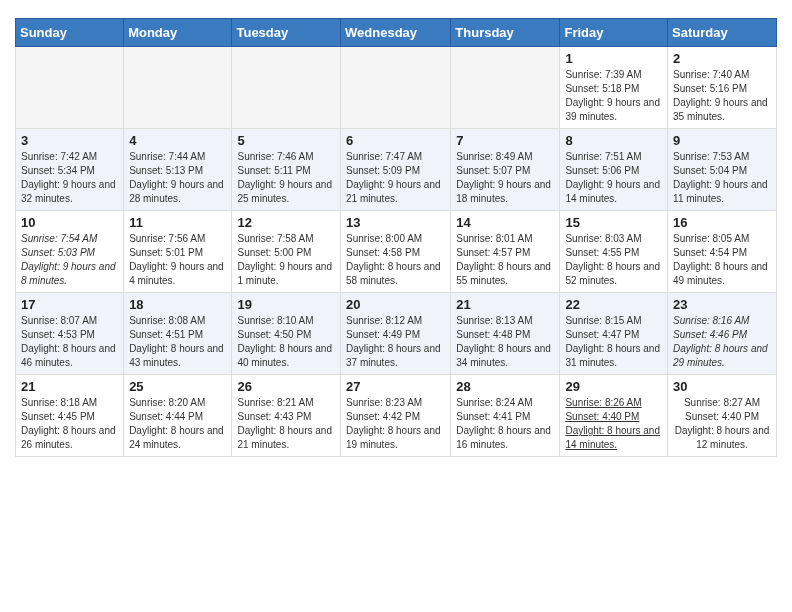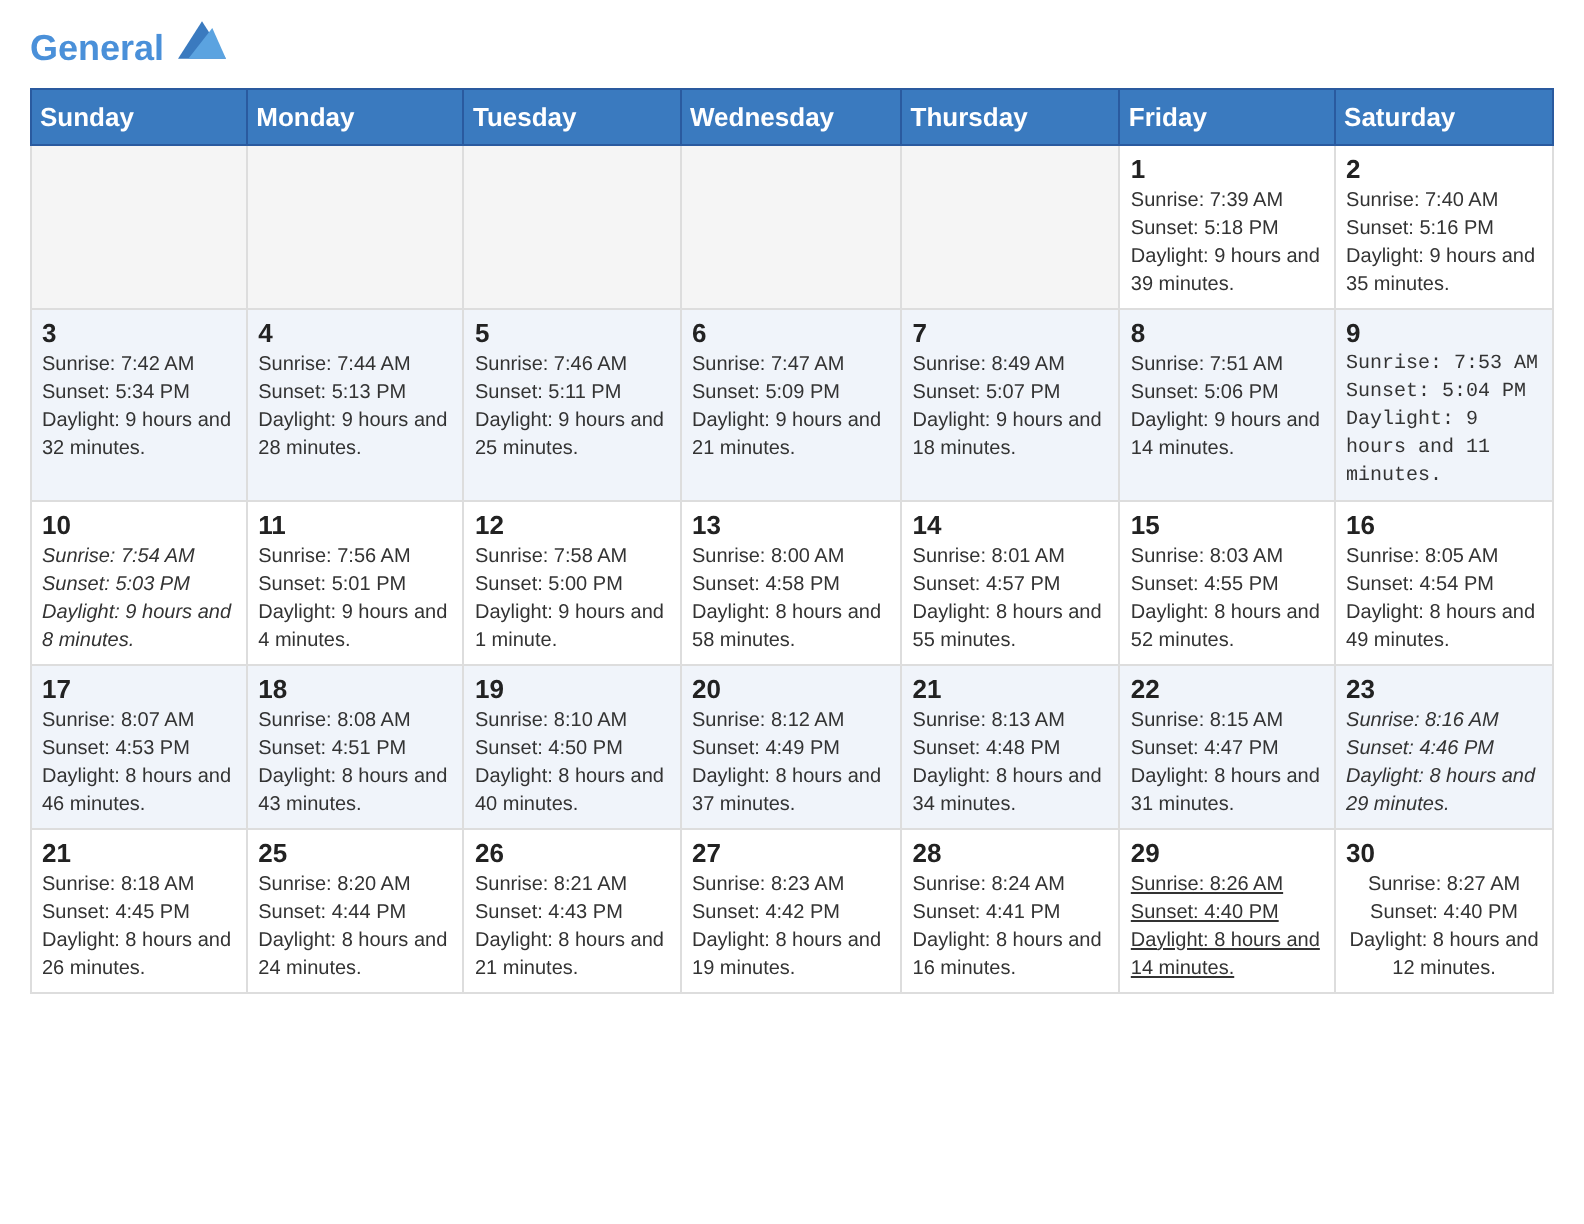--- a/index.html
+++ b/index.html
@@ -40,29 +40,20 @@
     .day-info { font-size: 10px; color: #333; line-height: 1.4; }
     .empty { background: #f5f5f5; }
   </style>
 </head>
 <body>
 
 <div class="page">
   <div class="header">
     <div class="logo">
       <div>
-        <div style="display:flex;align-items:center;">
-          <div class="logo-text">
-            <span>General</span>
-            <svg class="logo-icon" viewBox="0 0 28 22" xmlns="http://www.w3.org/2000/svg">
-              <polygon points="0,22 14,0 28,22" fill="#3a7abf"></polygon>
-              <polygon points="6,22 20,4 28,22" fill="#5ba3e0"></polygon>
-            </svg>
-          </div>
-        </div>
       </div>
     </div>
     <div class="title-block">
       <div class="month-title"></div>
       <div class="subtitle"></div>
     </div>
   </div>
 
   <table>
     <thead>
@@ -128,21 +119,21 @@
 Daylight: 9 hours and 18 minutes.</div>
           </td>
           <td>
             <span class="day-num">8</span>
             <div class="day-info" style="white-space: pre-line;">Sunrise: 7:51 AM
 Sunset: 5:06 PM
 Daylight: 9 hours and 14 minutes.</div>
           </td>
           <td>
             <span class="day-num">9</span>
-            <div class="day-info" style="white-space: pre-line; font-family: Liberation Mono, monospace;">Sunrise: 7:53 AM
+            <div class="day-info" style="white-space: pre-line;">Sunrise: 7:53 AM
 Sunset: 5:04 PM
 Daylight: 9 hours and 11 minutes.</div>
           </td>
         </tr>
         <tr>
           <td>
             <span class="day-num">10</span>
             <div class="day-info" style="white-space: pre-line; font-style: italic;">Sunrise: 7:54 AM
 Sunset: 5:03 PM
 Daylight: 9 hours and 8 minutes.</div>

